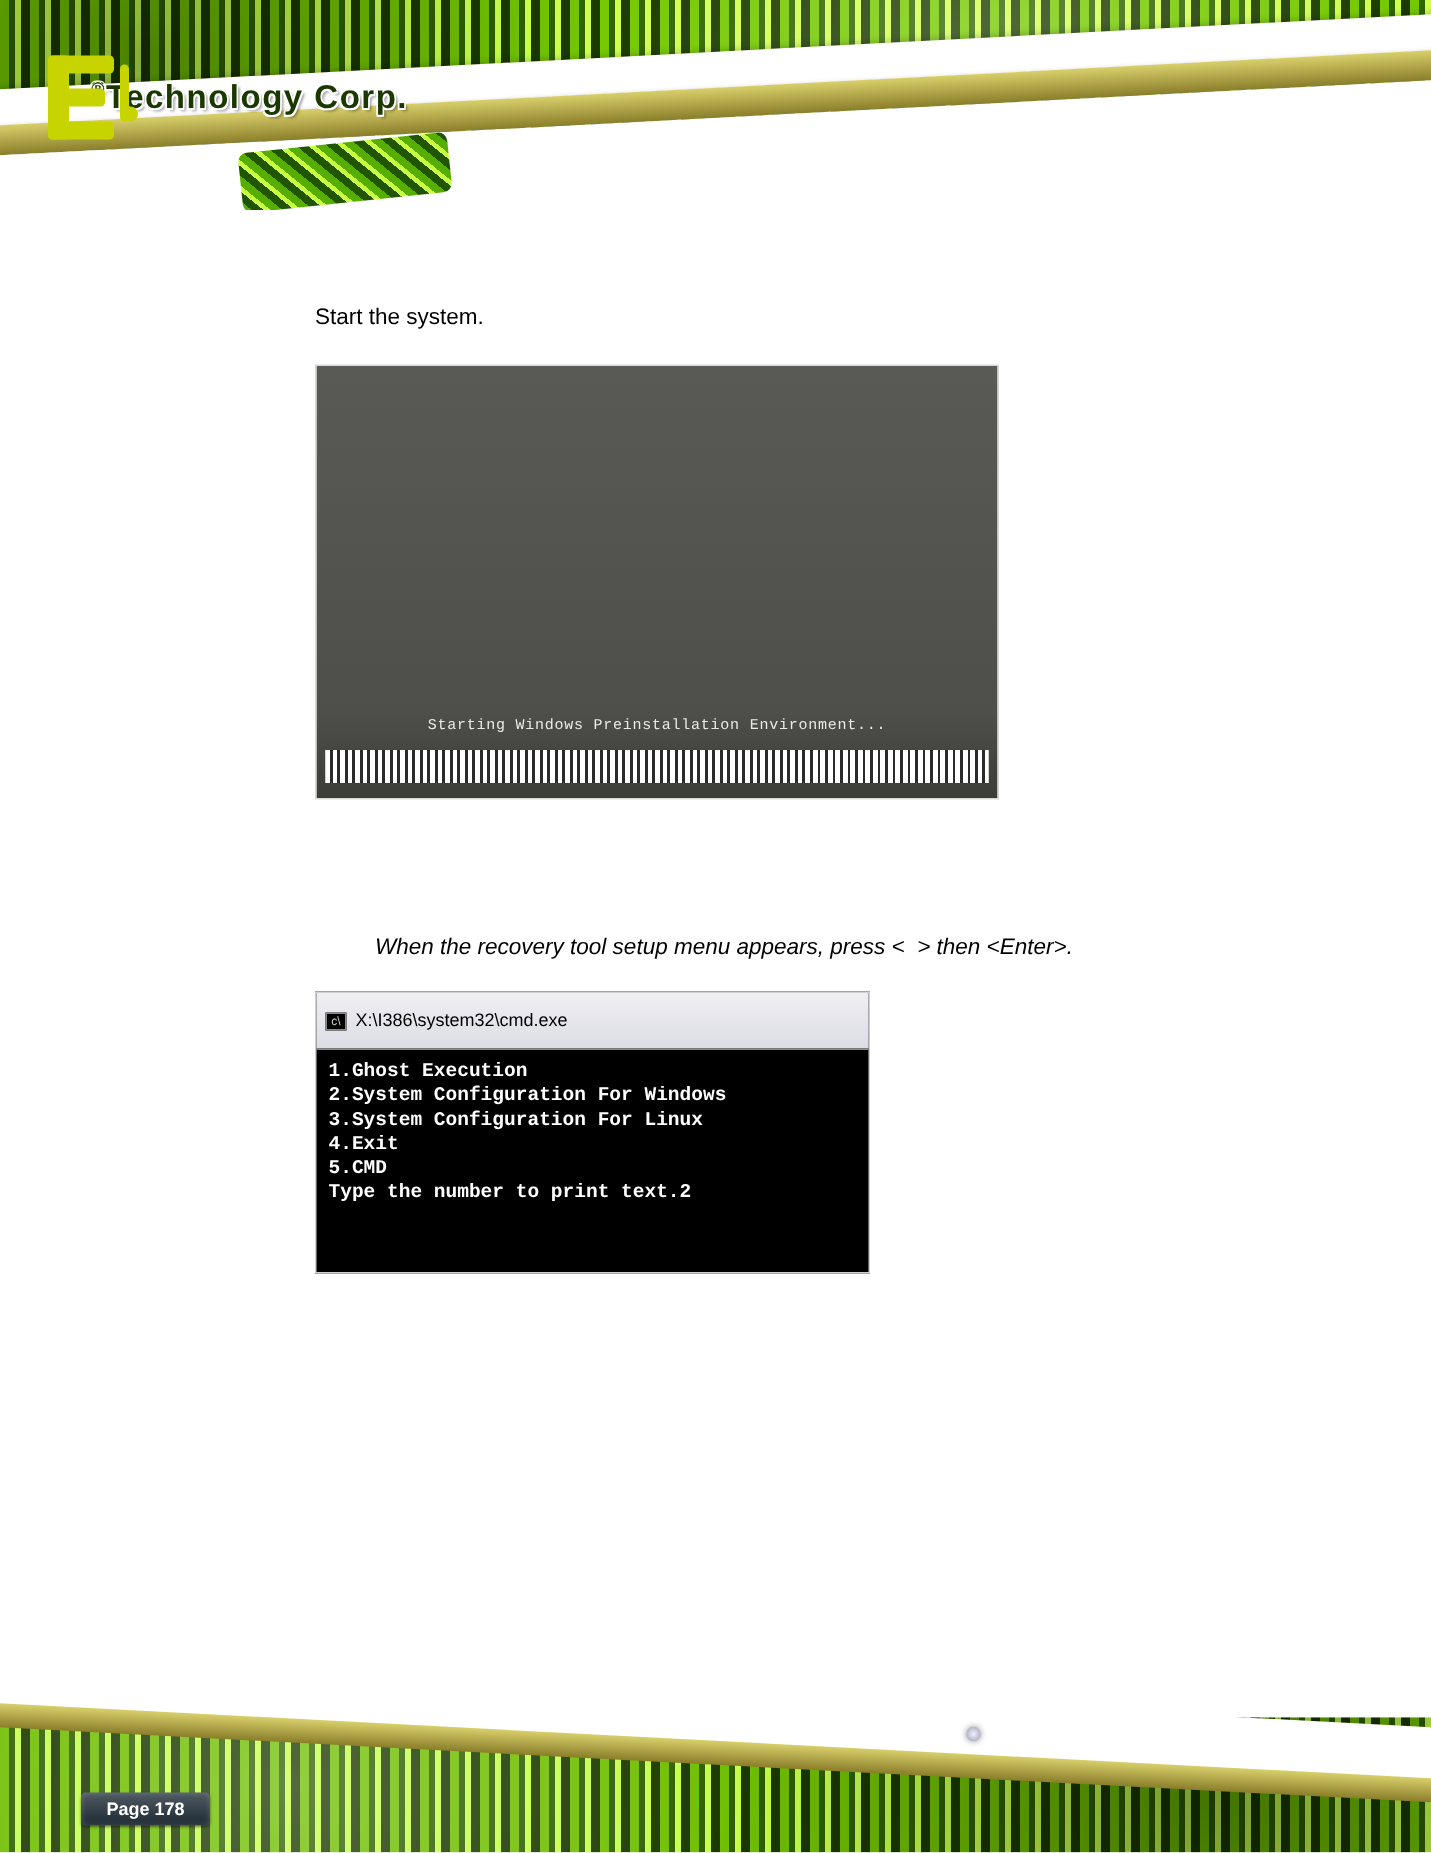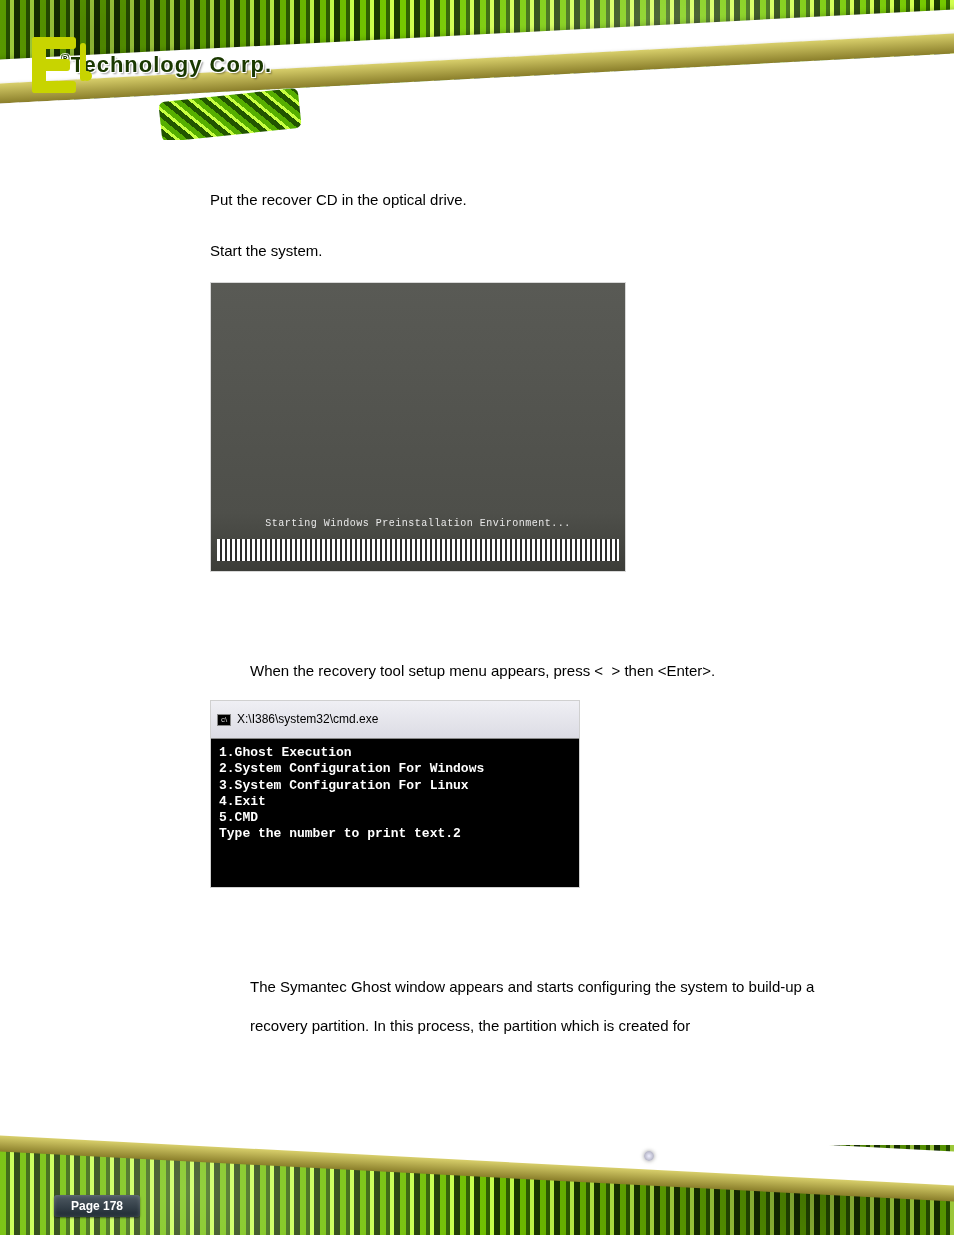--- a/index.html
+++ b/index.html
@@ -91,21 +91,21 @@
     line-height:2.6;
   }
   .step{
     margin-bottom:6px;
   }
   .para{ line-height:2.6; }
 
   
   .fig1{
     margin:12px 0 8px 0;
-    width:416px;height:290px;
+    width:456px;height:290px;
     background:linear-gradient(180deg,#595a55 0%,#4e4f4a 80%,#3c3d38 100%);
     border:1px solid #d8d8d8;
     position:relative;
     text-decoration:underline;
   }
   .fig1 .startline{
     position:absolute;bottom:34px;left:0;width:100%;
     text-align:center;color:#e9e9e9;font-family:"Courier New",monospace;
     font-size:10px;letter-spacing:.5px;
   }
@@ -211,56 +211,50 @@
         <div class="bar irow"></div>
     </div>
     <div class="logo-text">
       <span class="reg">®</span><span>Technology Corp.</span>
     </div>
   </div>
 </div>
 
 <div class="content">
 
-  <div class="step">
-    <span>Put the recover CD in the optical drive.</span>
-  </div>
 
   <div class="step" style="margin-top:12px;">
     <span>Start the system.</span>
   </div>
 
 
   <div class="fig1">
     <div class="startline">Starting Windows Preinstallation Environment...</div>
     <div class="ticks"></div>
   </div>
   <div class="caption" style="visibility:hidden;">Figure C-2: Launching the Recovery Tool</div>
 
-  <div class="step" style="margin-top:10px;margin-left:40px;">
+  <div class="step" style="margin-top:10px;margin-left:40px;font-style:italic;">
     <span>When the recovery tool setup menu appears, press &lt;<span style="visibility:hidden;">2</span>&gt; then &lt;Enter&gt;.</span>
   </div>
 
   <div class="fig2">
     <div class="titlebar">
       <span class="ico">c\</span>
       <span>X:\I386\system32\cmd.exe</span>
     </div>
     <div class="body">1.Ghost Execution
 2.System Configuration For Windows
 3.System Configuration For Linux
 4.Exit
 5.CMD
 Type the number to print text.2</div>
   </div>
   <div class="caption" style="visibility:hidden;">Figure C-3: Recovery Tool Setup Menu</div>
 
-  <div class="para" style="margin-top:10px;margin-left:40px;">
-    <span>The Symantec Ghost window appears and starts configuring the system to build-up a recovery partition. In this process, the partition which is created for</span>
-  </div>
 
 </div>
 
 <div class="footer">
   <div class="foot-white-curve"></div>
   <div class="foot-pcb"></div>
   <div class="foot-white"></div>
   <div class="foot-yellow"></div>
   <div class="foot-dot"></div>
   <div class="pagecap">

